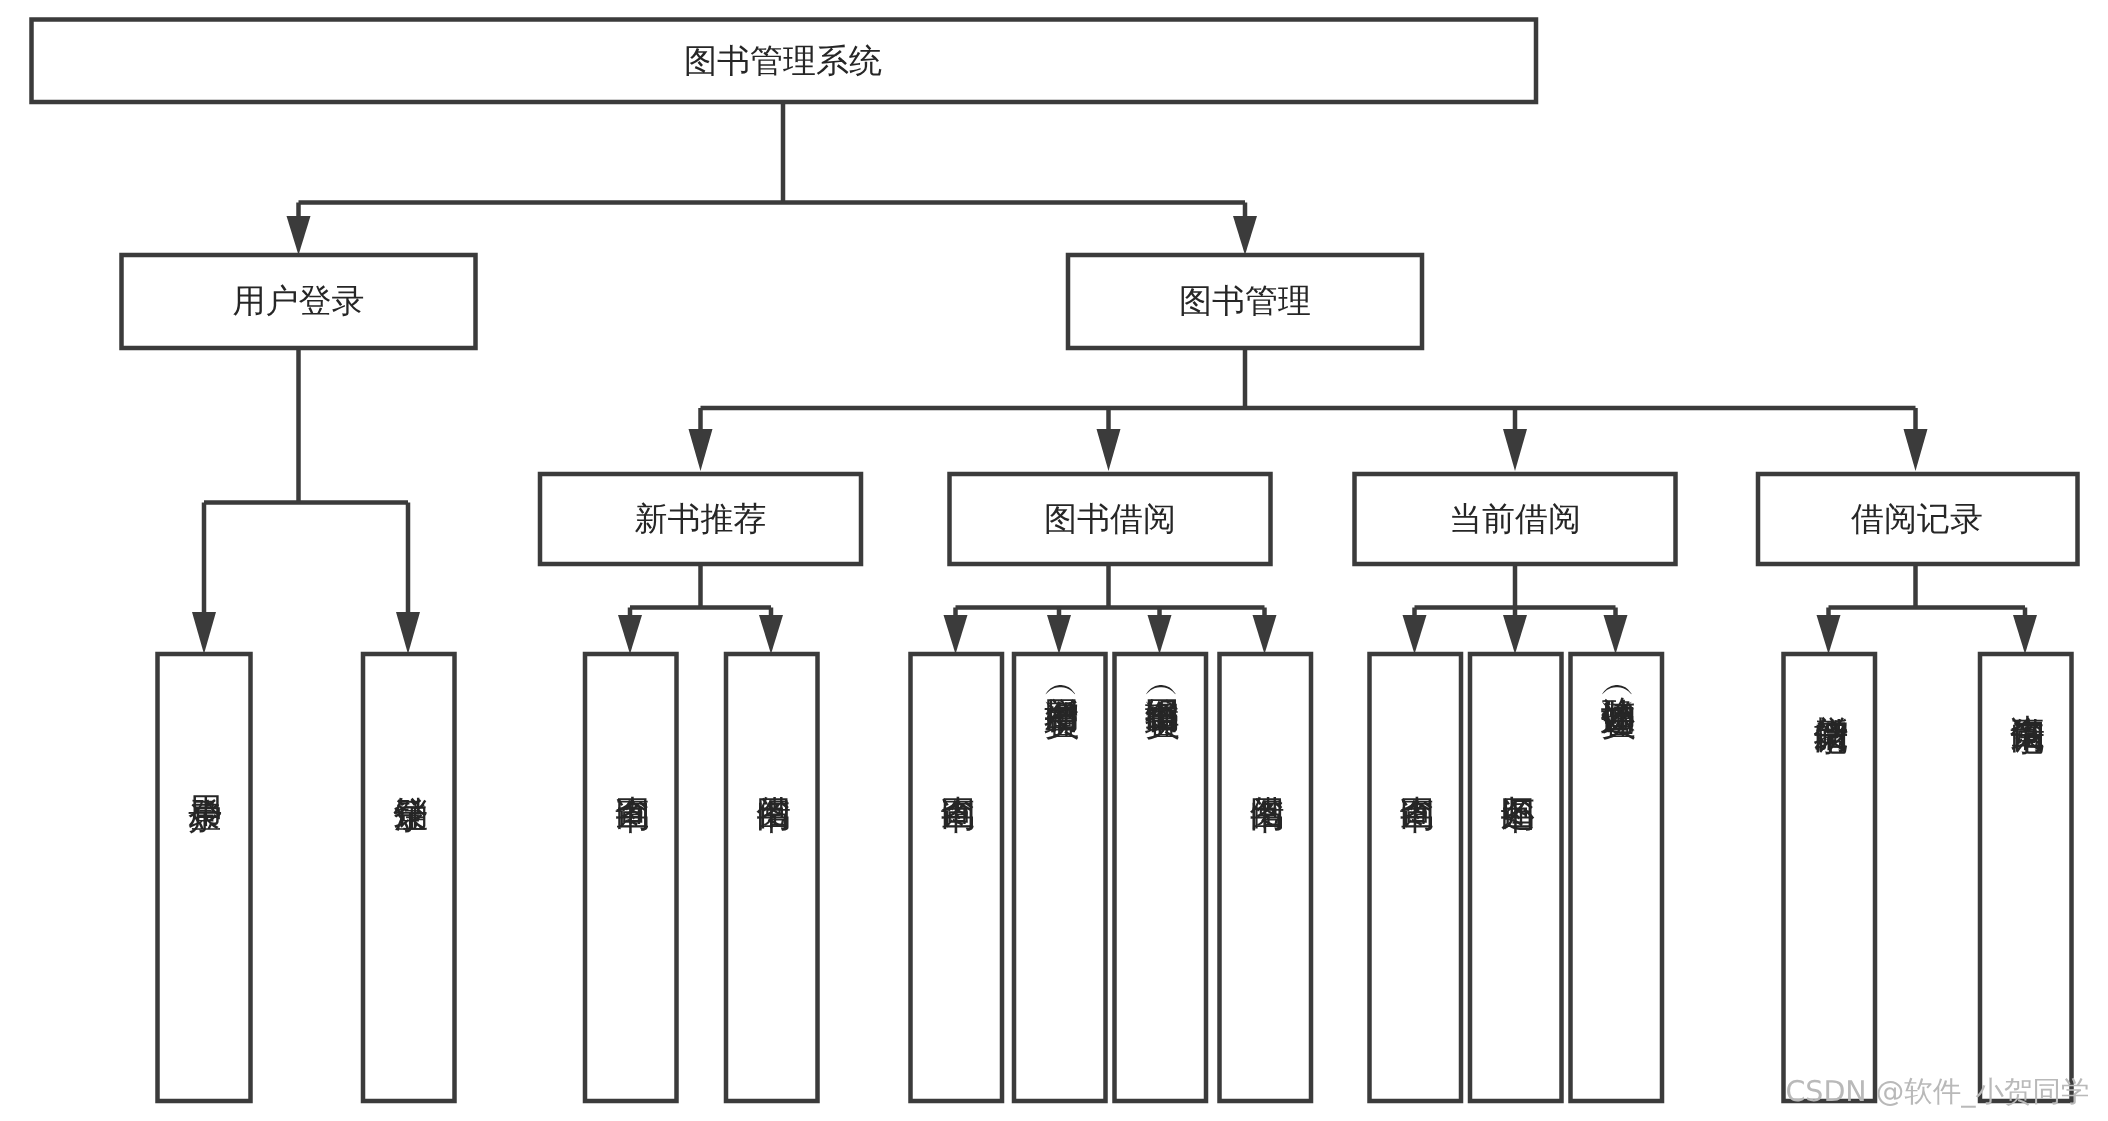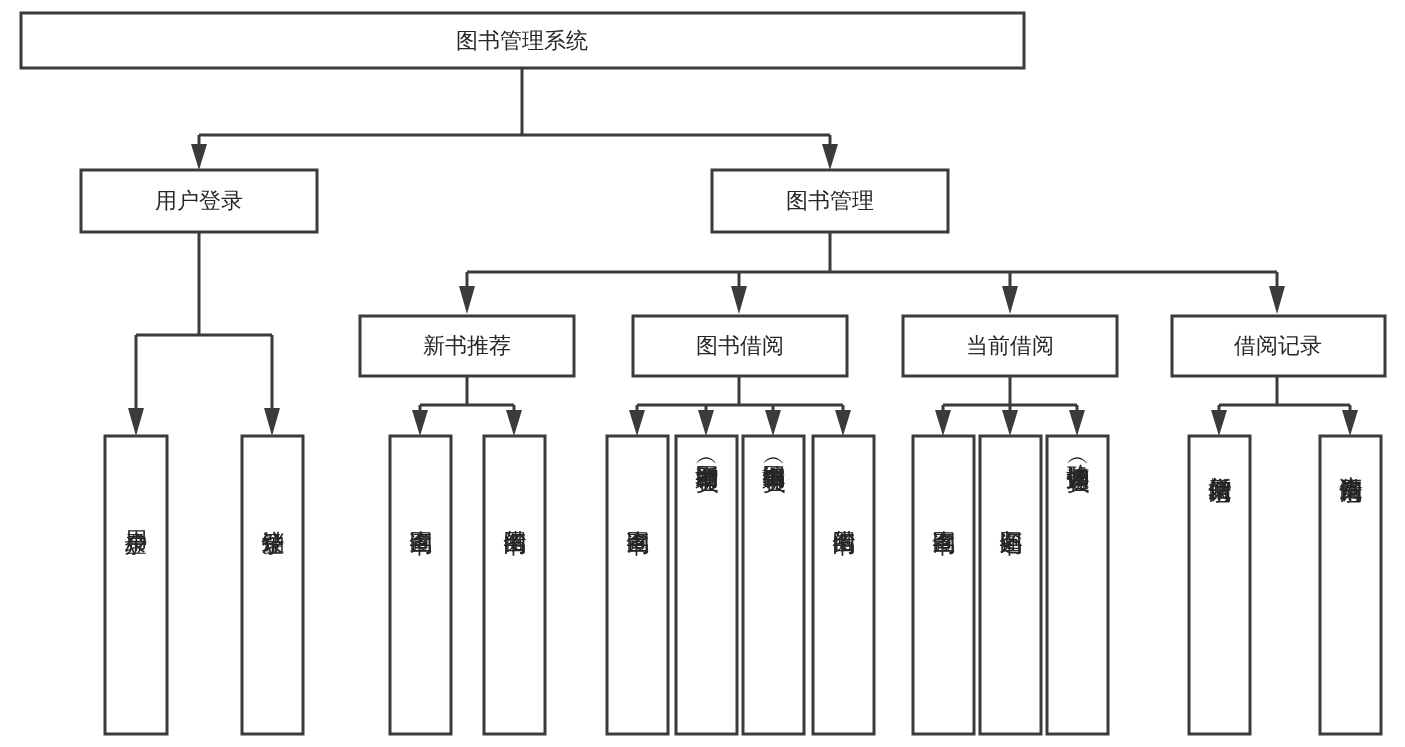--- a/index.html
+++ b/index.html
@@ -200,13 +200,14 @@
   <div class="vlabel" style="left:638px; top:512px;">查询图书</div>
   <div class="vlabel" style="left:707px; top:446px;">新增图书（管理员）</div>
   <div class="vlabel" style="left:774px; top:446px;">编辑图书（管理员）</div>
   <div class="vlabel" style="left:844px; top:512px;">借阅图书</div>
   <div class="vlabel" style="left:944px; top:512px;">查询图书</div>
   <div class="vlabel" style="left:1011px; top:512px;">归还图书</div>
   <div class="vlabel" style="left:1078px; top:446px;">确认归还（管理员）</div>
   <div class="vlabel" style="left:1220px; top:458px;">新增借阅记录</div>
   <div class="vlabel" style="left:1351px; top:458px;">查询借阅记录</div>
 
+  <div class="watermark">CSDN @软件_小贺同学</div>
 </div>
 
 </body></html>

